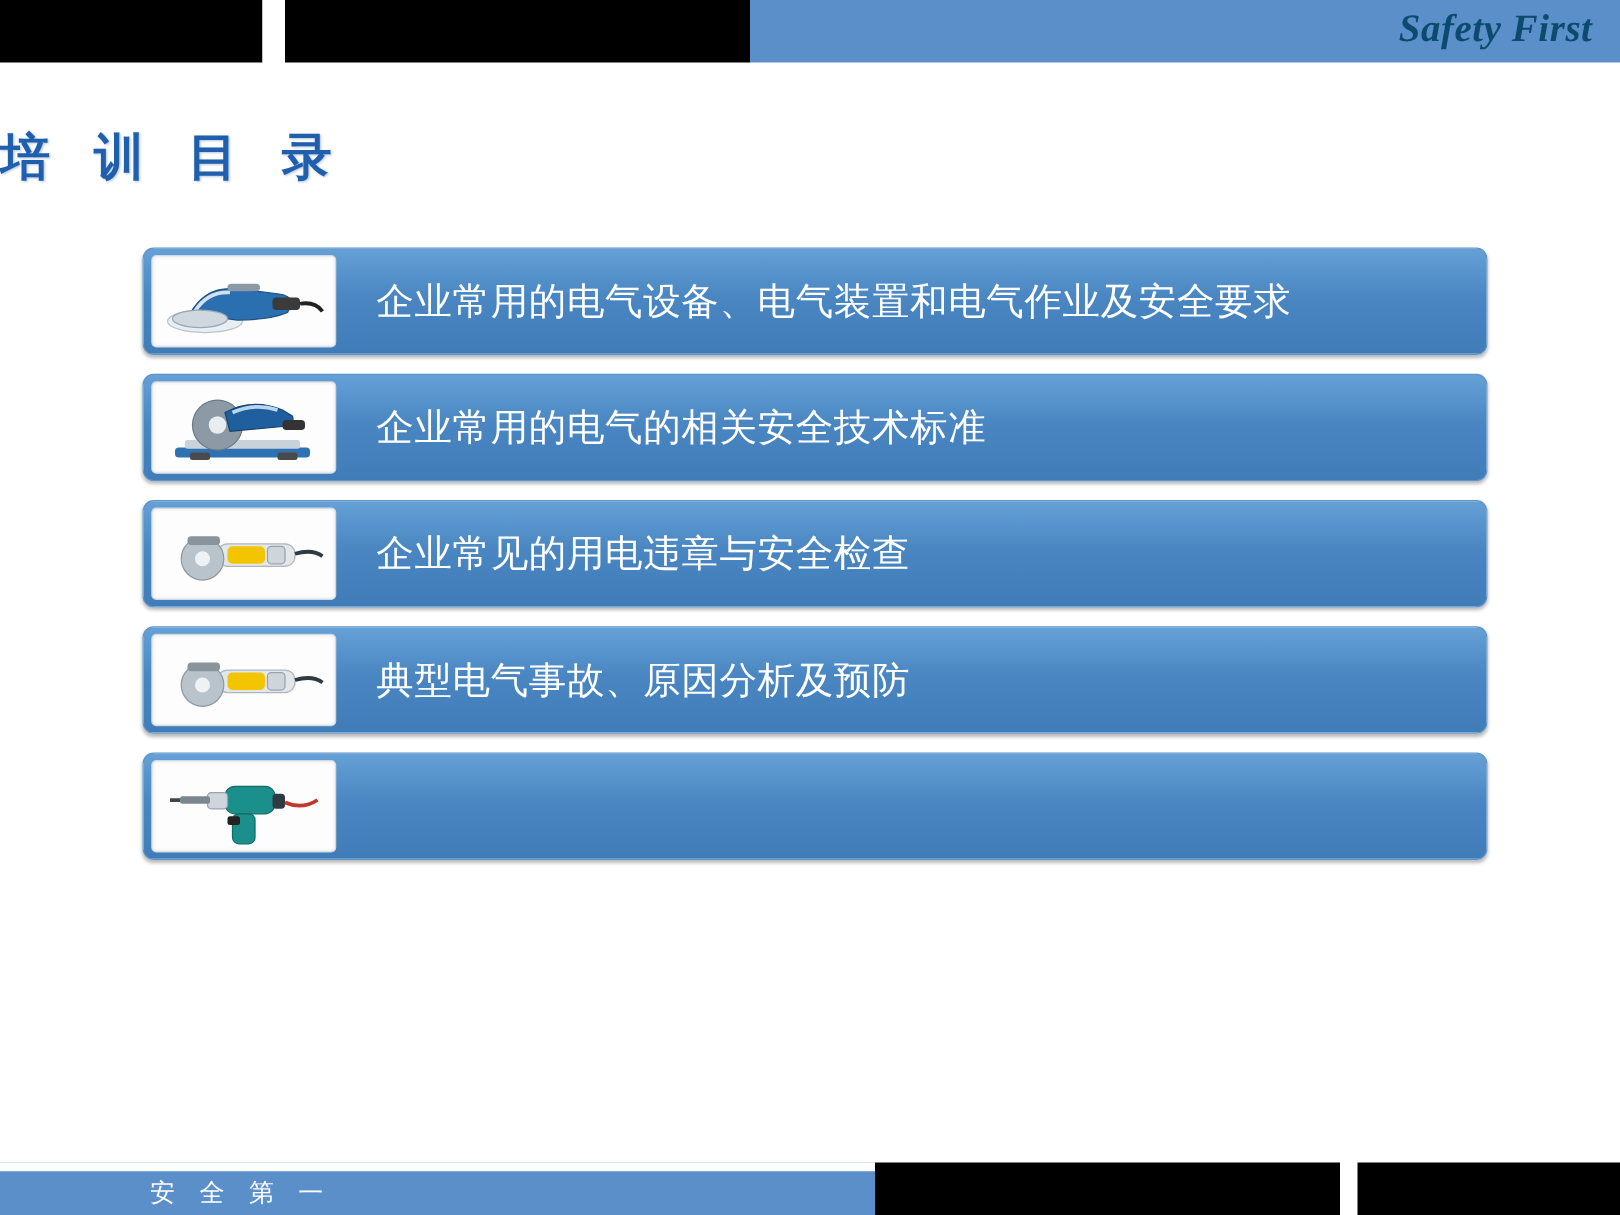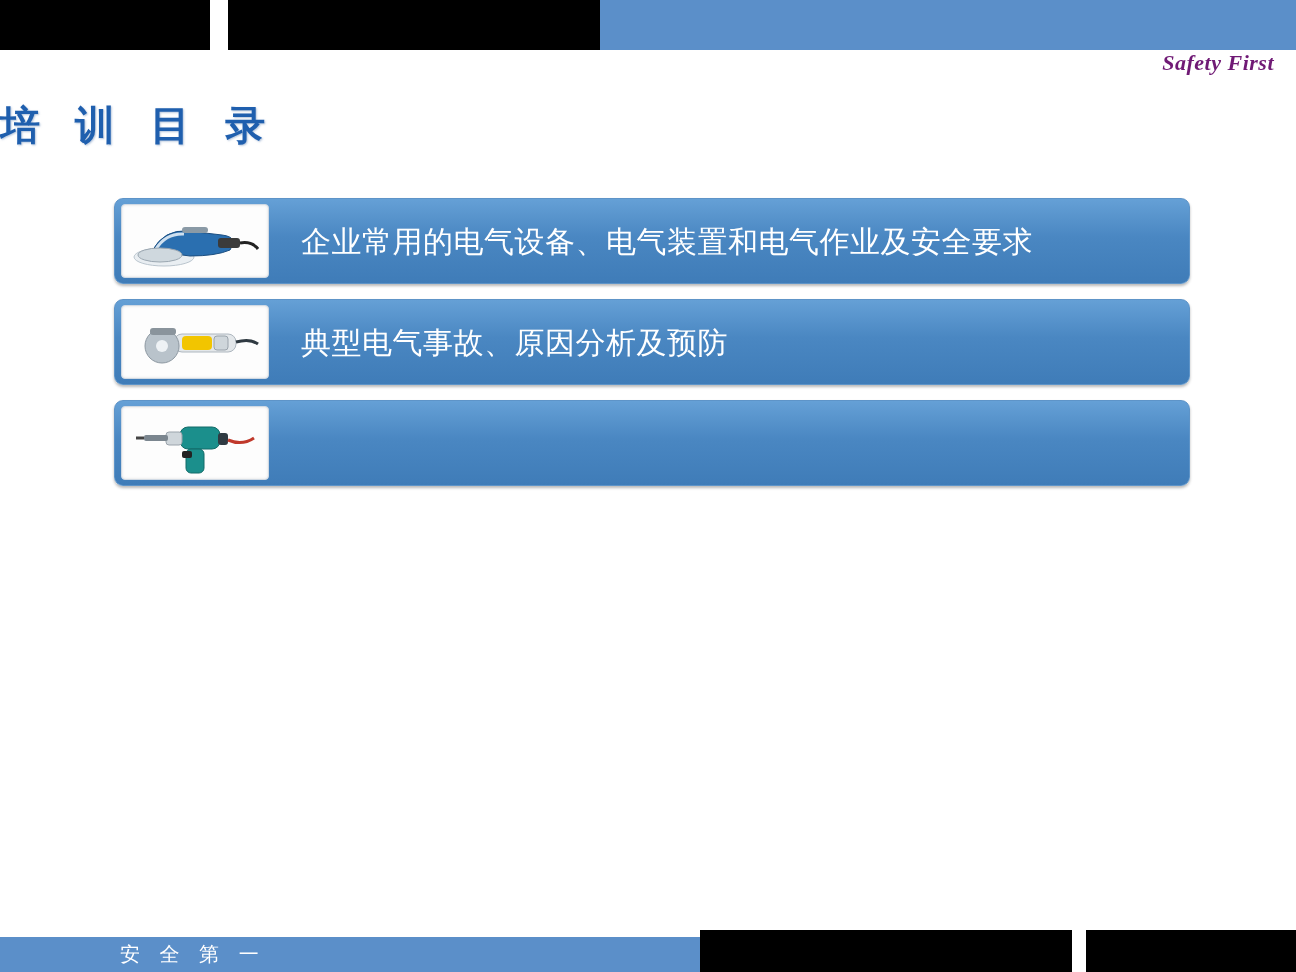--- a/index.html
+++ b/index.html
@@ -43,27 +43,26 @@
   .top-blue {
     position: absolute;
     left: 600px; top: 0;
     width: 696px; height: 50px;
     background: #5b8fc9;
   }
   .top-title {
     position: absolute;
     right: 22px;
     top: 5px;
-    color: #701a75;
-    font-size: 22px;
+    color: #0c4a6e;
+    font-size: 31px;
     font-weight: bold;
     font-style: italic;
     letter-spacing: 0.5px;
     font-family: "Liberation Serif", "DejaVu Serif", serif;
-    margin-top: 45px;
   }
 
   
   .slide-title {
     position: absolute;
     left: 0;
     top: 98px;
     width: 1296px;
     text-align: left;
     color: #1f5fae;
@@ -187,22 +186,52 @@
         <path d="M34 44 q10 -16 28 -15" fill="none" stroke="#cfe0ef" stroke-width="3"></path>
         <rect x="96" y="33" width="22" height="10" rx="3" fill="#3b3b3b"></rect>
         <path d="M118 38 q12 -2 18 6" stroke="#222" stroke-width="3" fill="none"></path>
         <ellipse cx="38" cy="50" rx="22" ry="7" fill="#cfd8de" stroke="#9aa6b0"></ellipse>
         <rect x="60" y="22" width="26" height="6" rx="3" fill="#8a9aa6"></rect>
       </svg>
     </div>
     <div class="row-label">企业常用的电气设备、电气装置和电气作业及安全要求</div>
   </div>
 
-
-
+  <div class="row">
+    <div class="thumb">
+      <svg width="146" height="72" viewBox="0 0 146 72">
+        <rect x="18" y="52" width="108" height="8" rx="3" fill="#2f72b4"></rect>
+        <rect x="26" y="46" width="92" height="7" rx="2" fill="#c8d2da"></rect>
+        <circle cx="52" cy="34" r="20" fill="#8d9aa6" stroke="#6d7a86"></circle>
+        <circle cx="52" cy="34" r="7" fill="#e8edf1"></circle>
+        <path d="M58 24 q22 -12 46 -2 l8 5 q2 6 -6 8 l-44 4 z" fill="#1f5f9e" stroke="#14456f"></path>
+        <path d="M64 24 q18 -8 36 -2" stroke="#b9d6ef" stroke-width="3" fill="none"></path>
+        <rect x="104" y="30" width="18" height="8" rx="3" fill="#333"></rect>
+        <rect x="30" y="56" width="16" height="6" rx="2" fill="#4a4a4a"></rect>
+        <rect x="100" y="56" width="16" height="6" rx="2" fill="#4a4a4a"></rect>
+      </svg>
+    </div>
+    <div class="row-label">企业常用的电气的相关安全技术标准</div>
+  </div>
+
+
+  <div class="row">
+    <div class="thumb">
+      <svg width="146" height="72" viewBox="0 0 146 72">
+        <rect x="52" y="28" width="62" height="18" rx="8" fill="#e3e7ea" stroke="#aeb7bf"></rect>
+        <rect x="60" y="30" width="30" height="14" rx="4" fill="#f2c500"></rect>
+        <circle cx="40" cy="40" r="17" fill="#b9c3cb" stroke="#8e99a2"></circle>
+        <circle cx="40" cy="40" r="6" fill="#eef2f5"></circle>
+        <rect x="28" y="22" width="26" height="7" rx="3" fill="#8a949c"></rect>
+        <path d="M114 36 q14 -4 22 2" stroke="#2f3a42" stroke-width="3" fill="none"></path>
+        <rect x="92" y="30" width="14" height="14" rx="3" fill="#cfd6db" stroke="#9aa3ab"></rect>
+      </svg>
+    </div>
+    <div class="row-label">企业常见的用电违章与安全检查</div>
+  </div>
 
 
   <div class="row">
     <div class="thumb">
       <svg width="146" height="72" viewBox="0 0 146 72">
         <rect x="52" y="28" width="62" height="18" rx="8" fill="#e3e7ea" stroke="#aeb7bf"></rect>
         <rect x="60" y="30" width="30" height="14" rx="4" fill="#f2c500"></rect>
         <circle cx="40" cy="40" r="17" fill="#b9c3cb" stroke="#8e99a2"></circle>
         <circle cx="40" cy="40" r="6" fill="#eef2f5"></circle>
         <rect x="28" y="22" width="26" height="7" rx="3" fill="#8a949c"></rect>

